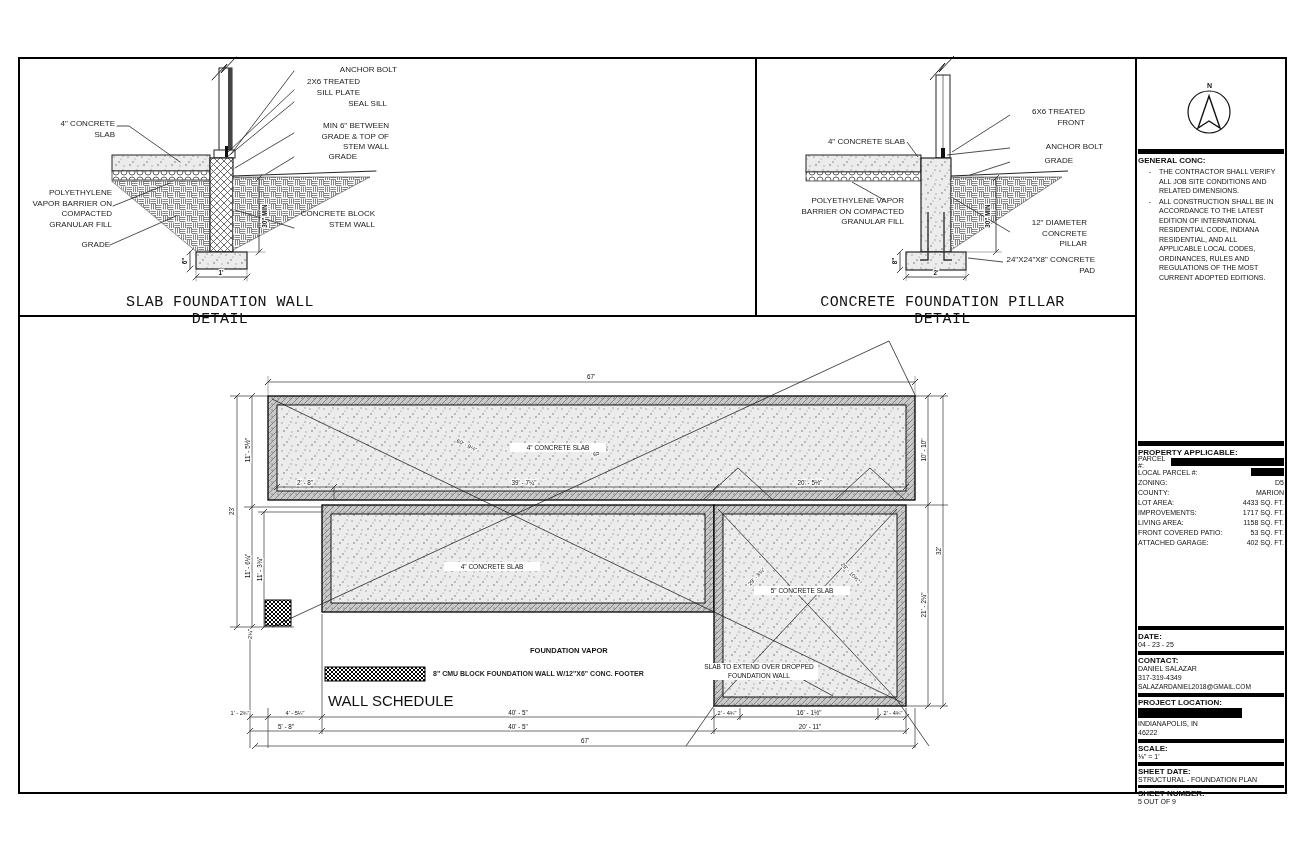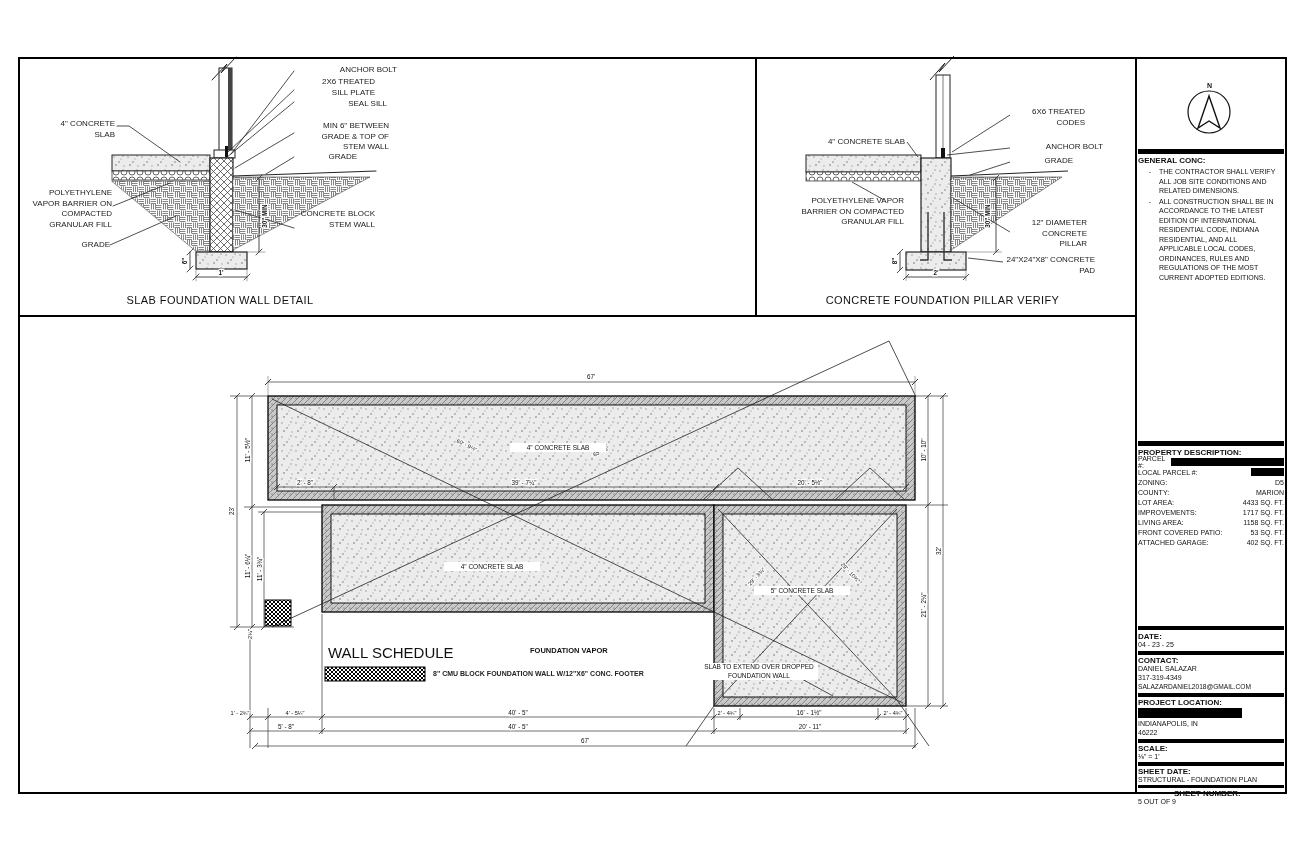--- a/index.html
+++ b/index.html
@@ -7,25 +7,25 @@
         font-family:"Liberation Sans",sans-serif;color:#111;}
   .abs{position:absolute;}
   
   .frame{position:absolute;border:2px solid #000;}
   .vline{position:absolute;width:2px;background:#000;}
   .hline{position:absolute;height:2px;background:#000;}
   
   .lbl{position:absolute;font-size:8px;line-height:10.5px;color:#1a1a1a;text-align:right;}
   .rt{text-align:right;}
   .ctr{text-align:center;}
-  .dtitle{position:absolute;font-size:11px;letter-spacing:.4px;color:#111;}
+  .dtitle{position:absolute;font-size:15px;letter-spacing:.4px;color:#111;font-family:Liberation Mono, monospace;}
   
   .slabtag{position:absolute;font-size:6.5px;background:#fff;padding:1px 2px;text-align:center;white-space:nowrap;}
   .note2{position:absolute;font-size:6.5px;line-height:8.5px;background:#fff;text-align:center;}
-  .ws-title{position:absolute;font-size:15px;color:#111;}
+  .ws-title{position:absolute;font-size:15px;color:#111;margin-top:48px;}
   .ws-item{position:absolute;font-size:7px;font-weight:bold;color:#222;}
   .plancap{position:absolute;font-size:7.5px;font-weight:bold;}
   
   svg text{font-family:"Liberation Sans",sans-serif;fill:#111;}
   .sd{font-size:6.3px;paint-order:stroke;stroke:#fff;stroke-width:2.4px;}
   .sd5{font-size:5.6px;paint-order:stroke;stroke:#fff;stroke-width:2px;}
   
   .sb-bar{position:absolute;left:1138px;width:146px;background:#000;}
   .sb-h{position:absolute;left:1138px;font-size:8px;font-weight:bold;white-space:nowrap;}
   .sb-t{position:absolute;left:1138px;font-size:7px;white-space:nowrap;}
@@ -277,35 +277,35 @@
 
   <div class="frame" style="left:18px;top:57px;width:1265px;height:733px;"></div>
   <div class="vline" style="left:755px;top:57px;height:258px;"></div>
   <div class="hline" style="left:18px;top:315px;width:1119px;"></div>
   <div class="vline" style="left:1135px;top:57px;height:735px;"></div>
 
   <div class="lbl rt" style="left:42px;top:119px;width:73px;">4" CONCRETE SLAB</div>
   <div class="lbl rt" style="left:28px;top:188px;width:84px;">POLYETHYLENE VAPOR BARRIER ON COMPACTED GRANULAR FILL</div>
   <div class="lbl rt" style="left:70px;top:240px;width:40px;">GRADE</div>
   <div class="lbl" style="left:297px;top:65px;width:100px;">ANCHOR BOLT</div>
-  <div class="lbl" style="left:311px;top:77px;width:64px;">2X6 TREATED SILL PLATE</div>
+  <div class="lbl" style="left:296px;top:77px;width:64px;">2X6 TREATED SILL PLATE</div>
   <div class="lbl" style="left:297px;top:99px;width:90px;">SEAL SILL</div>
   <div class="lbl" style="left:297px;top:121px;width:92px;">MIN 6" BETWEEN GRADE &amp; TOP OF STEM WALL</div>
   <div class="lbl" style="left:297px;top:152px;width:60px;">GRADE</div>
   <div class="lbl" style="left:297px;top:209px;width:78px;">CONCRETE BLOCK STEM WALL</div>
   <div class="dtitle ctr" style="left:100px;top:294px;width:240px;">SLAB FOUNDATION WALL DETAIL</div>
 
   <div class="lbl rt" style="left:805px;top:137px;width:100px;">4" CONCRETE SLAB</div>
   <div class="lbl" style="left:800px;top:196px;width:104px;">POLYETHYLENE VAPOR BARRIER ON COMPACTED GRANULAR FILL</div>
-  <div class="lbl" style="left:1013px;top:107px;width:72px;">6X6 TREATED CODES</div>
+  <div class="lbl" style="left:1013px;top:107px;width:72px;">6X6 TREATED FRONT</div>
   <div class="lbl" style="left:1013px;top:142px;width:90px;">ANCHOR BOLT</div>
   <div class="lbl" style="left:1013px;top:156px;width:60px;">GRADE</div>
   <div class="lbl" style="left:1013px;top:218px;width:74px;">12" DIAMETER CONCRETE PILLAR</div>
   <div class="lbl" style="left:1005px;top:255px;width:90px;">24"X24"X8" CONCRETE PAD</div>
-  <div class="dtitle ctr" style="left:790px;top:294px;width:305px;">CONCRETE FOUNDATION PILLAR VERIFY</div>
+  <div class="dtitle ctr" style="left:790px;top:294px;width:305px;">CONCRETE FOUNDATION PILLAR DETAIL</div>
 
   <div class="slabtag" style="left:510px;top:443px;width:92px;">4" CONCRETE SLAB</div>
   <div class="slabtag" style="left:444px;top:562px;width:92px;">4" CONCRETE SLAB</div>
   <div class="slabtag" style="left:754px;top:586px;width:92px;">5" CONCRETE SLAB</div>
   <div class="note2" style="left:700px;top:663px;width:118px;">SLAB TO EXTEND OVER DROPPED FOUNDATION WALL</div>
   <div class="ws-title" style="left:328px;top:644px;">WALL SCHEDULE</div>
   <div class="ws-item" style="left:433px;top:670px;">8" CMU BLOCK FOUNDATION WALL W/12"X6" CONC. FOOTER</div>
   <div class="plancap" style="left:530px;top:646px;">FOUNDATION VAPOR</div>
 
   <div class="sb-t" style="left:1205px;top:82px;font-weight:bold;background:#fff;padding:0 2px;">N</div>
@@ -317,21 +317,21 @@
       <span class="dash">-</span>
       <span class="txt">THE CONTRACTOR SHALL VERIFY ALL JOB SITE CONDITIONS AND RELATED DIMENSIONS.</span>
     </div>
     <div class="nrow">
       <span class="dash">-</span>
       <span class="txt">ALL CONSTRUCTION SHALL BE IN ACCORDANCE TO THE LATEST EDITION OF INTERNATIONAL RESIDENTIAL CODE, INDIANA RESIDENTIAL, AND ALL APPLICABLE LOCAL CODES, ORDINANCES, RULES AND REGULATIONS OF THE MOST CURRENT ADOPTED EDITIONS.</span>
     </div>
   </div>
 
   <div class="sb-bar" style="top:441px;height:5px;"></div>
-  <div class="sb-h" style="top:448px;">PROPERTY DESCRIPTION:</div>
+  <div class="sb-h" style="top:448px;">PROPERTY APPLICABLE:</div>
   <div class="props" style="top:457px;">
     <div class="prow">
         <span>PARCEL #:</span>
         <span class="redact" style="width:122px;"></span>
       </div>
     <div class="prow">
         <span>LOCAL PARCEL #:</span>
         <span class="redact" style="width:33px;"></span>
       </div>
     <div class="prow">
@@ -382,16 +382,16 @@
 
   <div class="sb-bar" style="top:739px;height:4px;"></div>
   <div class="sb-h" style="top:744px;">SCALE:</div>
   <div class="sb-t" style="top:753px;">⅛" = 1'</div>
 
   <div class="sb-bar" style="top:762px;height:4px;"></div>
   <div class="sb-h" style="top:767px;">SHEET DATE:</div>
   <div class="sb-t" style="top:776px;">STRUCTURAL - FOUNDATION PLAN</div>
 
   <div class="sb-bar" style="top:785px;height:3px;"></div>
-  <div class="sb-h" style="top:789px;margin-left:36px;">SHEET NUMBER:</div>
+  <div class="sb-h" style="top:789px;">SHEET NUMBER:</div>
   <div class="sb-t" style="top:798px;">5 OUT OF 9</div>
 
 </div>
 
 </body></html>

